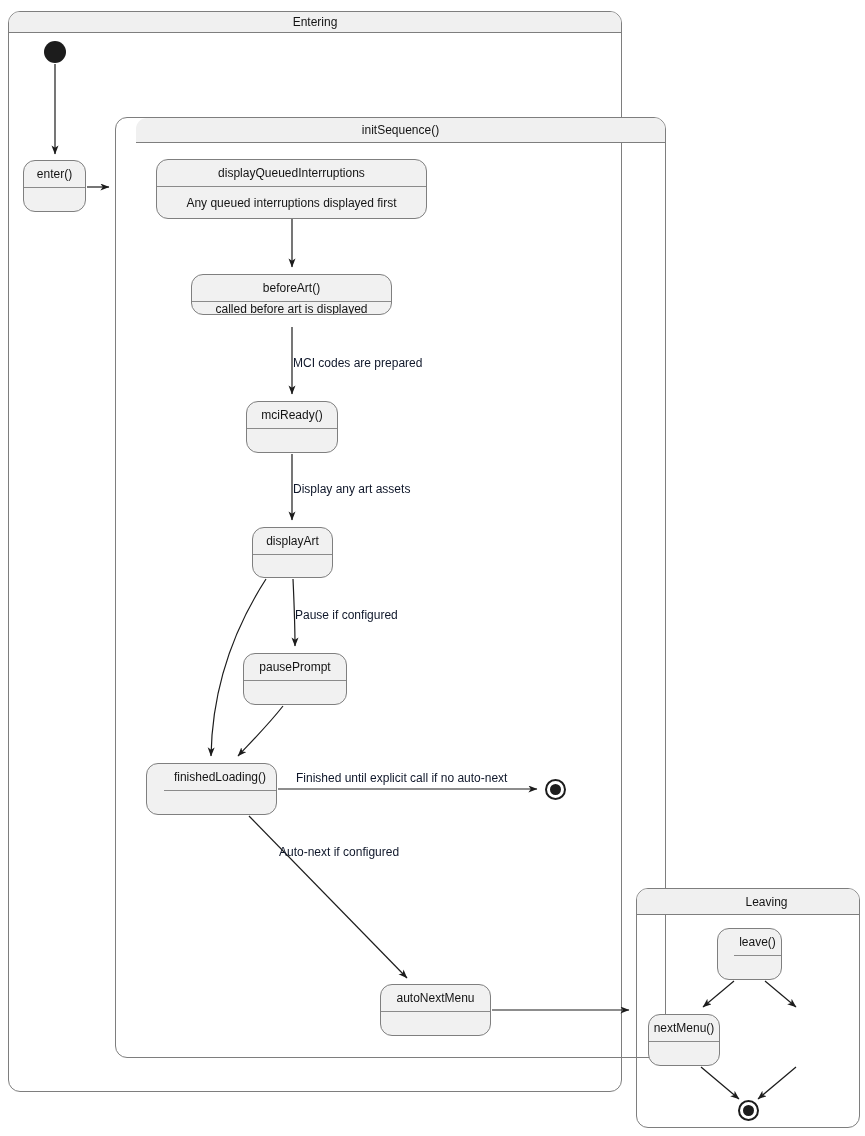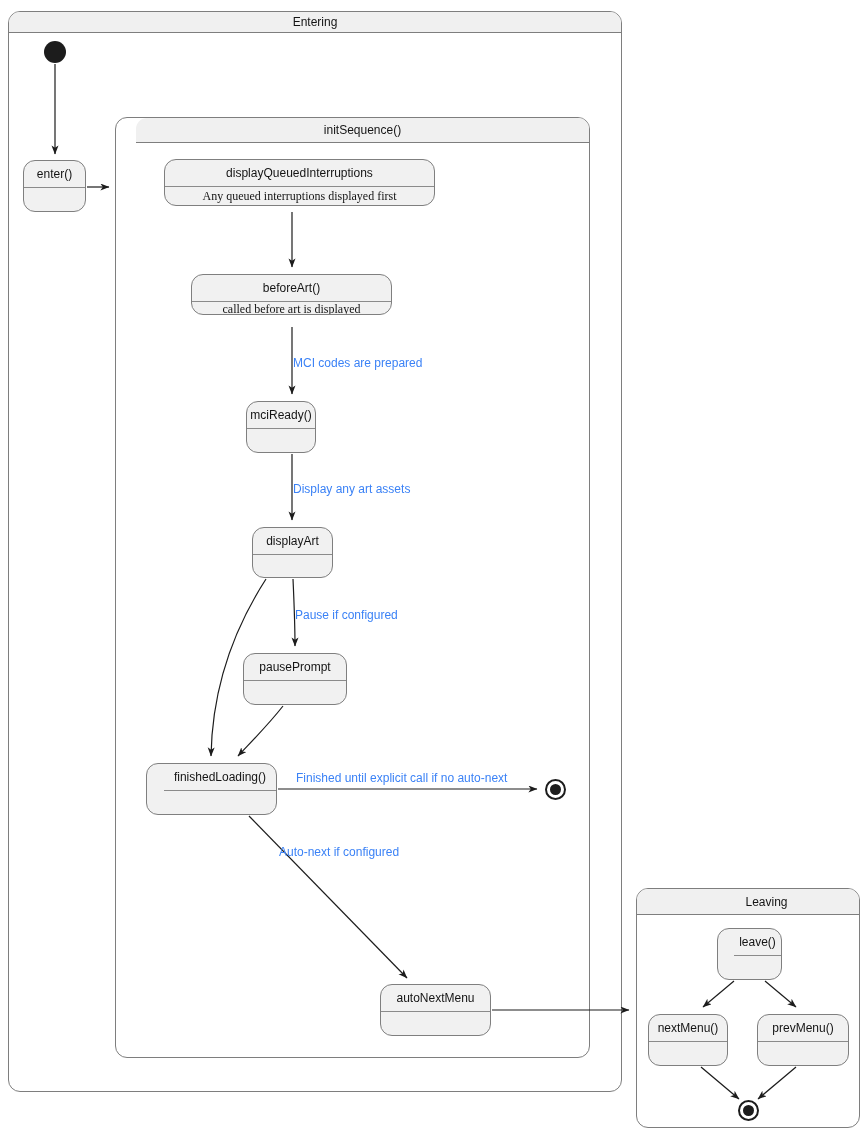--- a/index.html
+++ b/index.html
@@ -51,21 +51,20 @@
     padding: 0 10px;
     flex: 0 0 26px;
     border-bottom: 1px solid #8b8b8b;
   }
   .st-desc {
     display: flex;
     align-items: center;
     justify-content: center;
     padding: 0 7px;
     flex: 1 1 auto;
-    font-family: Liberation Serif, serif;
   }
   .st-body { flex: 1 1 auto; }
   
   .initial-node {
     position: absolute;
     width: 22px; height: 22px;
     border-radius: 50%;
     background: #1c1c1c;
     z-index: 10;
   }
@@ -84,40 +83,40 @@
   .final-dot {
     width: 11px; height: 11px;
     border-radius: 50%;
     background: #1c1c1c;
   }
   
   .edge-label {
     position: absolute;
     white-space: nowrap;
     z-index: 11;
-    color: #3b82f6;
+    color: #0f172a;
   }
   .edges-layer {
     position: absolute;
     left: 0; top: 0;
     width: 865px; height: 1136px;
     z-index: 5;
     pointer-events: none;
   }
 </style>
 </head>
 <body>
 
 <div class="canvas">
 
   <div class="container" style="left:8px; top:11px; width:614px; height:1081px;">
     <div class="container-header" style="height:21px;">Entering</div>
   </div>
 
-  <div class="container" style="left:115px; top:117px; width:475px; height:941px;padding-left:20px;">
+  <div class="container" style="left:115px; top:117px; width:551px; height:941px;padding-left:20px;">
     <div class="container-header" style="height:25px;">initSequence()</div>
   </div>
 
   <div class="container" style="left:636px; top:888px; width:224px; height:240px;">
     <div class="container-header" style="height:26px;padding-left:37px;">Leaving</div>
   </div>
 
   <svg class="edges-layer" viewBox="0 0 865 1136" xmlns="http://www.w3.org/2000/svg">
     <defs>
       <marker id="arrow" markerWidth="11" markerHeight="9" refX="8.6" refY="3.5" orient="auto" markerUnits="userSpaceOnUse">
@@ -151,31 +150,31 @@
 
   <div class="final-node" style="left:738px; top:1100px;">
     <div class="final-dot"></div>
   </div>
 
   <div class="state" style="left:23px; top:160px; width:63px; height:52px;">
     <div class="st-title">enter()</div>
     <div class="st-body"></div>
   </div>
 
-  <div class="state" style="left:164px; top:159px; width:271px; height:47px;">
+  <div class="state" style="left:156px; top:159px; width:271px; height:60px;">
     <div class="st-title">displayQueuedInterruptions</div>
     <div class="st-desc">Any queued interruptions displayed first</div>
   </div>
 
   <div class="state" style="left:191px; top:274px; width:201px; height:41px;">
     <div class="st-title">beforeArt()</div>
     <div class="st-desc">called before art is displayed</div>
   </div>
 
-  <div class="state" style="left:246px; top:401px; width:70px; height:52px;justify-content:flex-end;">
+  <div class="state" style="left:246px; top:401px; width:92px; height:52px;justify-content:flex-end;">
     <div class="st-title">mciReady()</div>
     <div class="st-body"></div>
   </div>
 
   <div class="state" style="left:252px; top:527px; width:81px; height:51px;">
     <div class="st-title">displayArt</div>
     <div class="st-body"></div>
   </div>
 
   <div class="state" style="left:243px; top:653px; width:104px; height:52px;">
@@ -191,29 +190,25 @@
   <div class="state" style="left:380px; top:984px; width:111px; height:52px;">
     <div class="st-title">autoNextMenu</div>
     <div class="st-body"></div>
   </div>
 
   <div class="state" style="left:717px; top:928px; width:65px; height:52px;padding-left:16px;">
     <div class="st-title">leave()</div>
     <div class="st-body"></div>
   </div>
 
-  <div class="state" style="left:648px; top:1014px; width:80px; height:52px;">
+  <div class="state" style="left:648px; top:1014px; width:72px; height:52px;">
     <div class="st-title">nextMenu()</div>
     <div class="st-body"></div>
   </div>
 
-  <div class="state" style="left:757px; top:1014px; width:92px; height:52px;">
-    <div class="st-title">prevMenu()</div>
-    <div class="st-body"></div>
-  </div>
 
   <div class="edge-label" style="left:293px; top:356px;">MCI codes are prepared</div>
   <div class="edge-label" style="left:293px; top:482px;">Display any art assets</div>
   <div class="edge-label" style="left:295px; top:608px;">Pause if configured</div>
   <div class="edge-label" style="left:296px; top:771px;">Finished until explicit call if no auto-next</div>
   <div class="edge-label" style="left:279px; top:845px;">Auto-next if configured</div>
 
 </div>
 
 </body></html>

